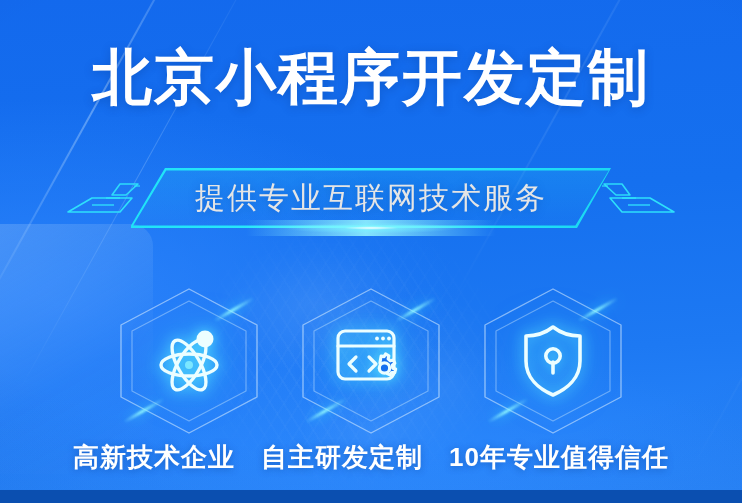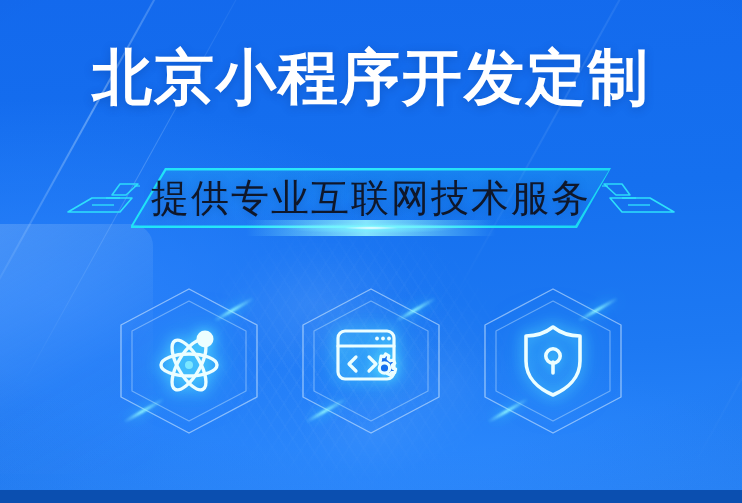--- a/index.html
+++ b/index.html
@@ -110,22 +110,22 @@
       0 calc(100% - 2.4px));
     background: linear-gradient(100deg, #1fe3f7 0%, #2ee9fb 45%, #19d8f2 100%);
     filter: drop-shadow(0 0 5px rgba(34,228,250,.85)) drop-shadow(0 0 12px rgba(34,228,250,.45));
   }
   .banner-text {
     position: absolute;
     inset: 0;
     display: flex;
     align-items: center;
     justify-content: center;
-    color: #0f172a;
-    font-size: 38px;
+    color: #e5e5e5;
+    font-size: 30px;
     font-weight: 400;
     letter-spacing: 2px;
     white-space: nowrap;
     text-shadow: 0 1px 8px rgba(8,60,150,.35);
   }
   .banner-flare {
     position: absolute;
     left: 50%;
     top: 100%;
     width: 250px;
@@ -326,14 +326,19 @@
         <svg width="66" height="76" viewBox="0 0 66 76" fill="none" stroke="#ecfeff" stroke-width="3.6" stroke-linejoin="round" stroke-linecap="round">
           <path d="M33 4 C24 11 14 13 6 13 L6 38 C6 55 19 66 33 72 C47 66 60 55 60 38 L60 13 C52 13 42 11 33 4 Z"></path>
           <circle cx="33" cy="33" r="7.2"></circle>
           <path d="M33 39 L33 50"></path>
         </svg>
       </div>
     </div>
 
   </div>
 
+  <div class="caption-row">
+    <span>高新技术企业</span>
+    <span>自主研发定制</span>
+    <span>10年专业值得信任</span>
+  </div>
 
 </div>
 
 </body></html>

